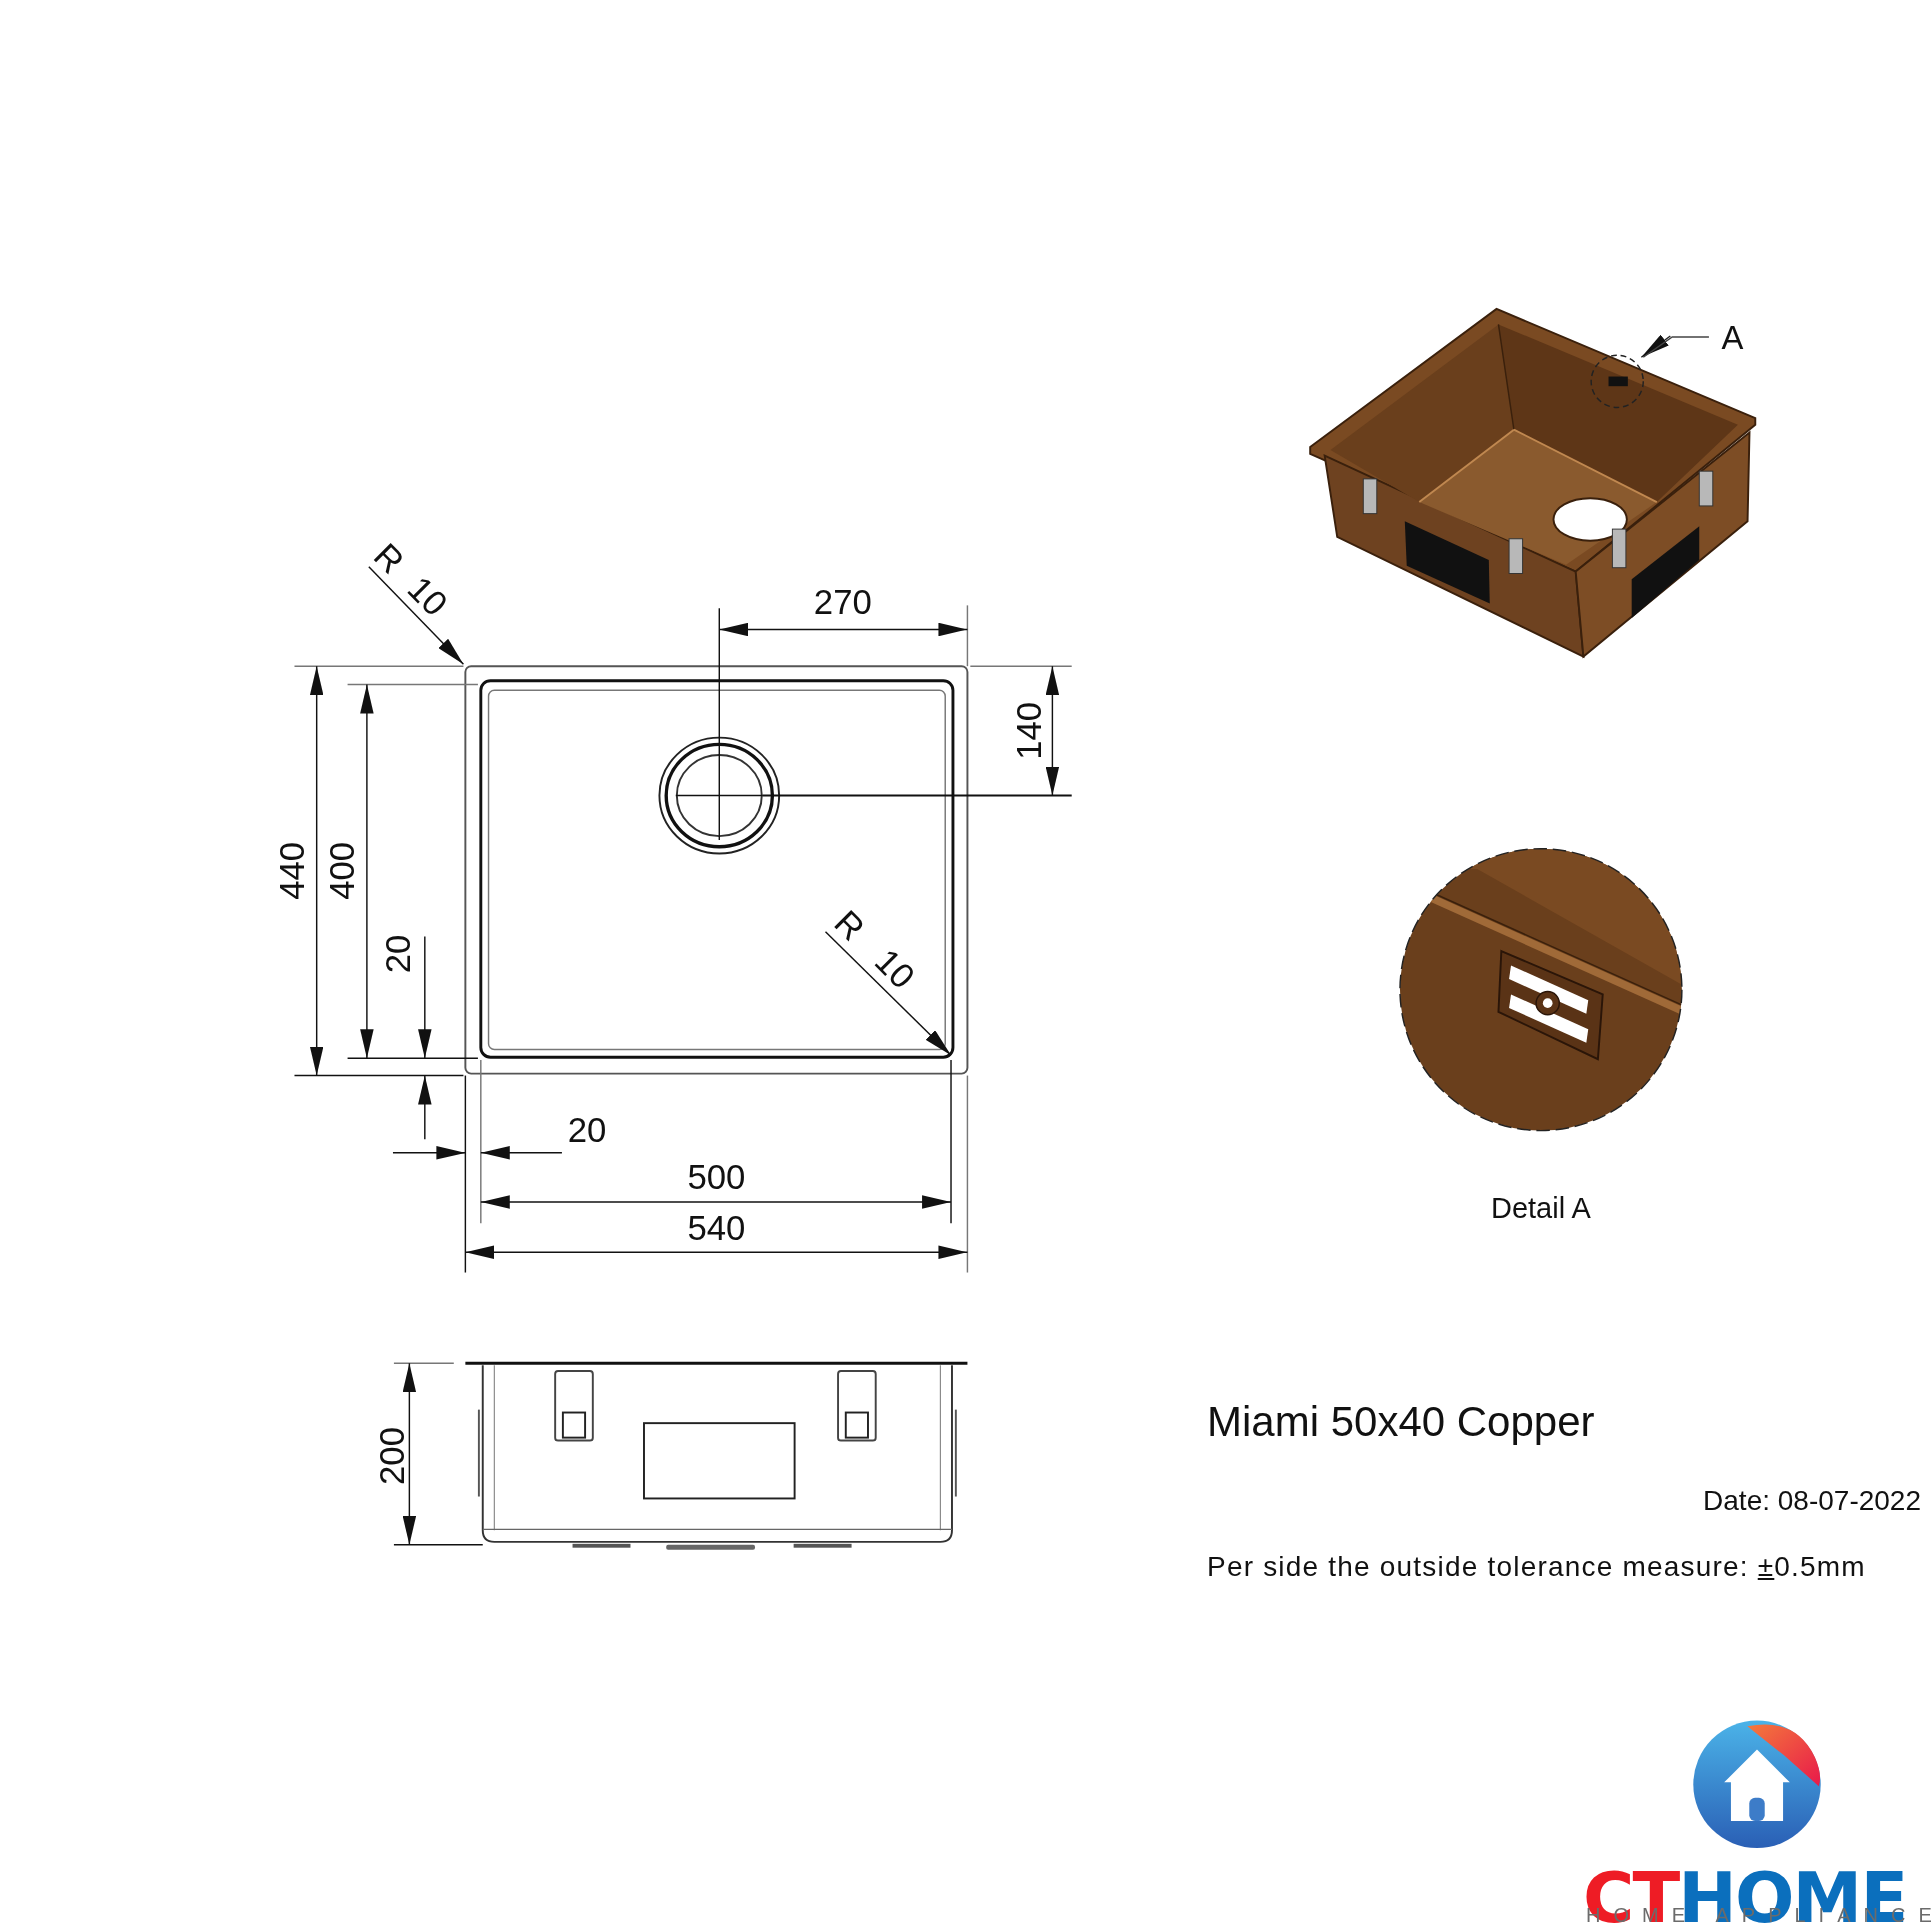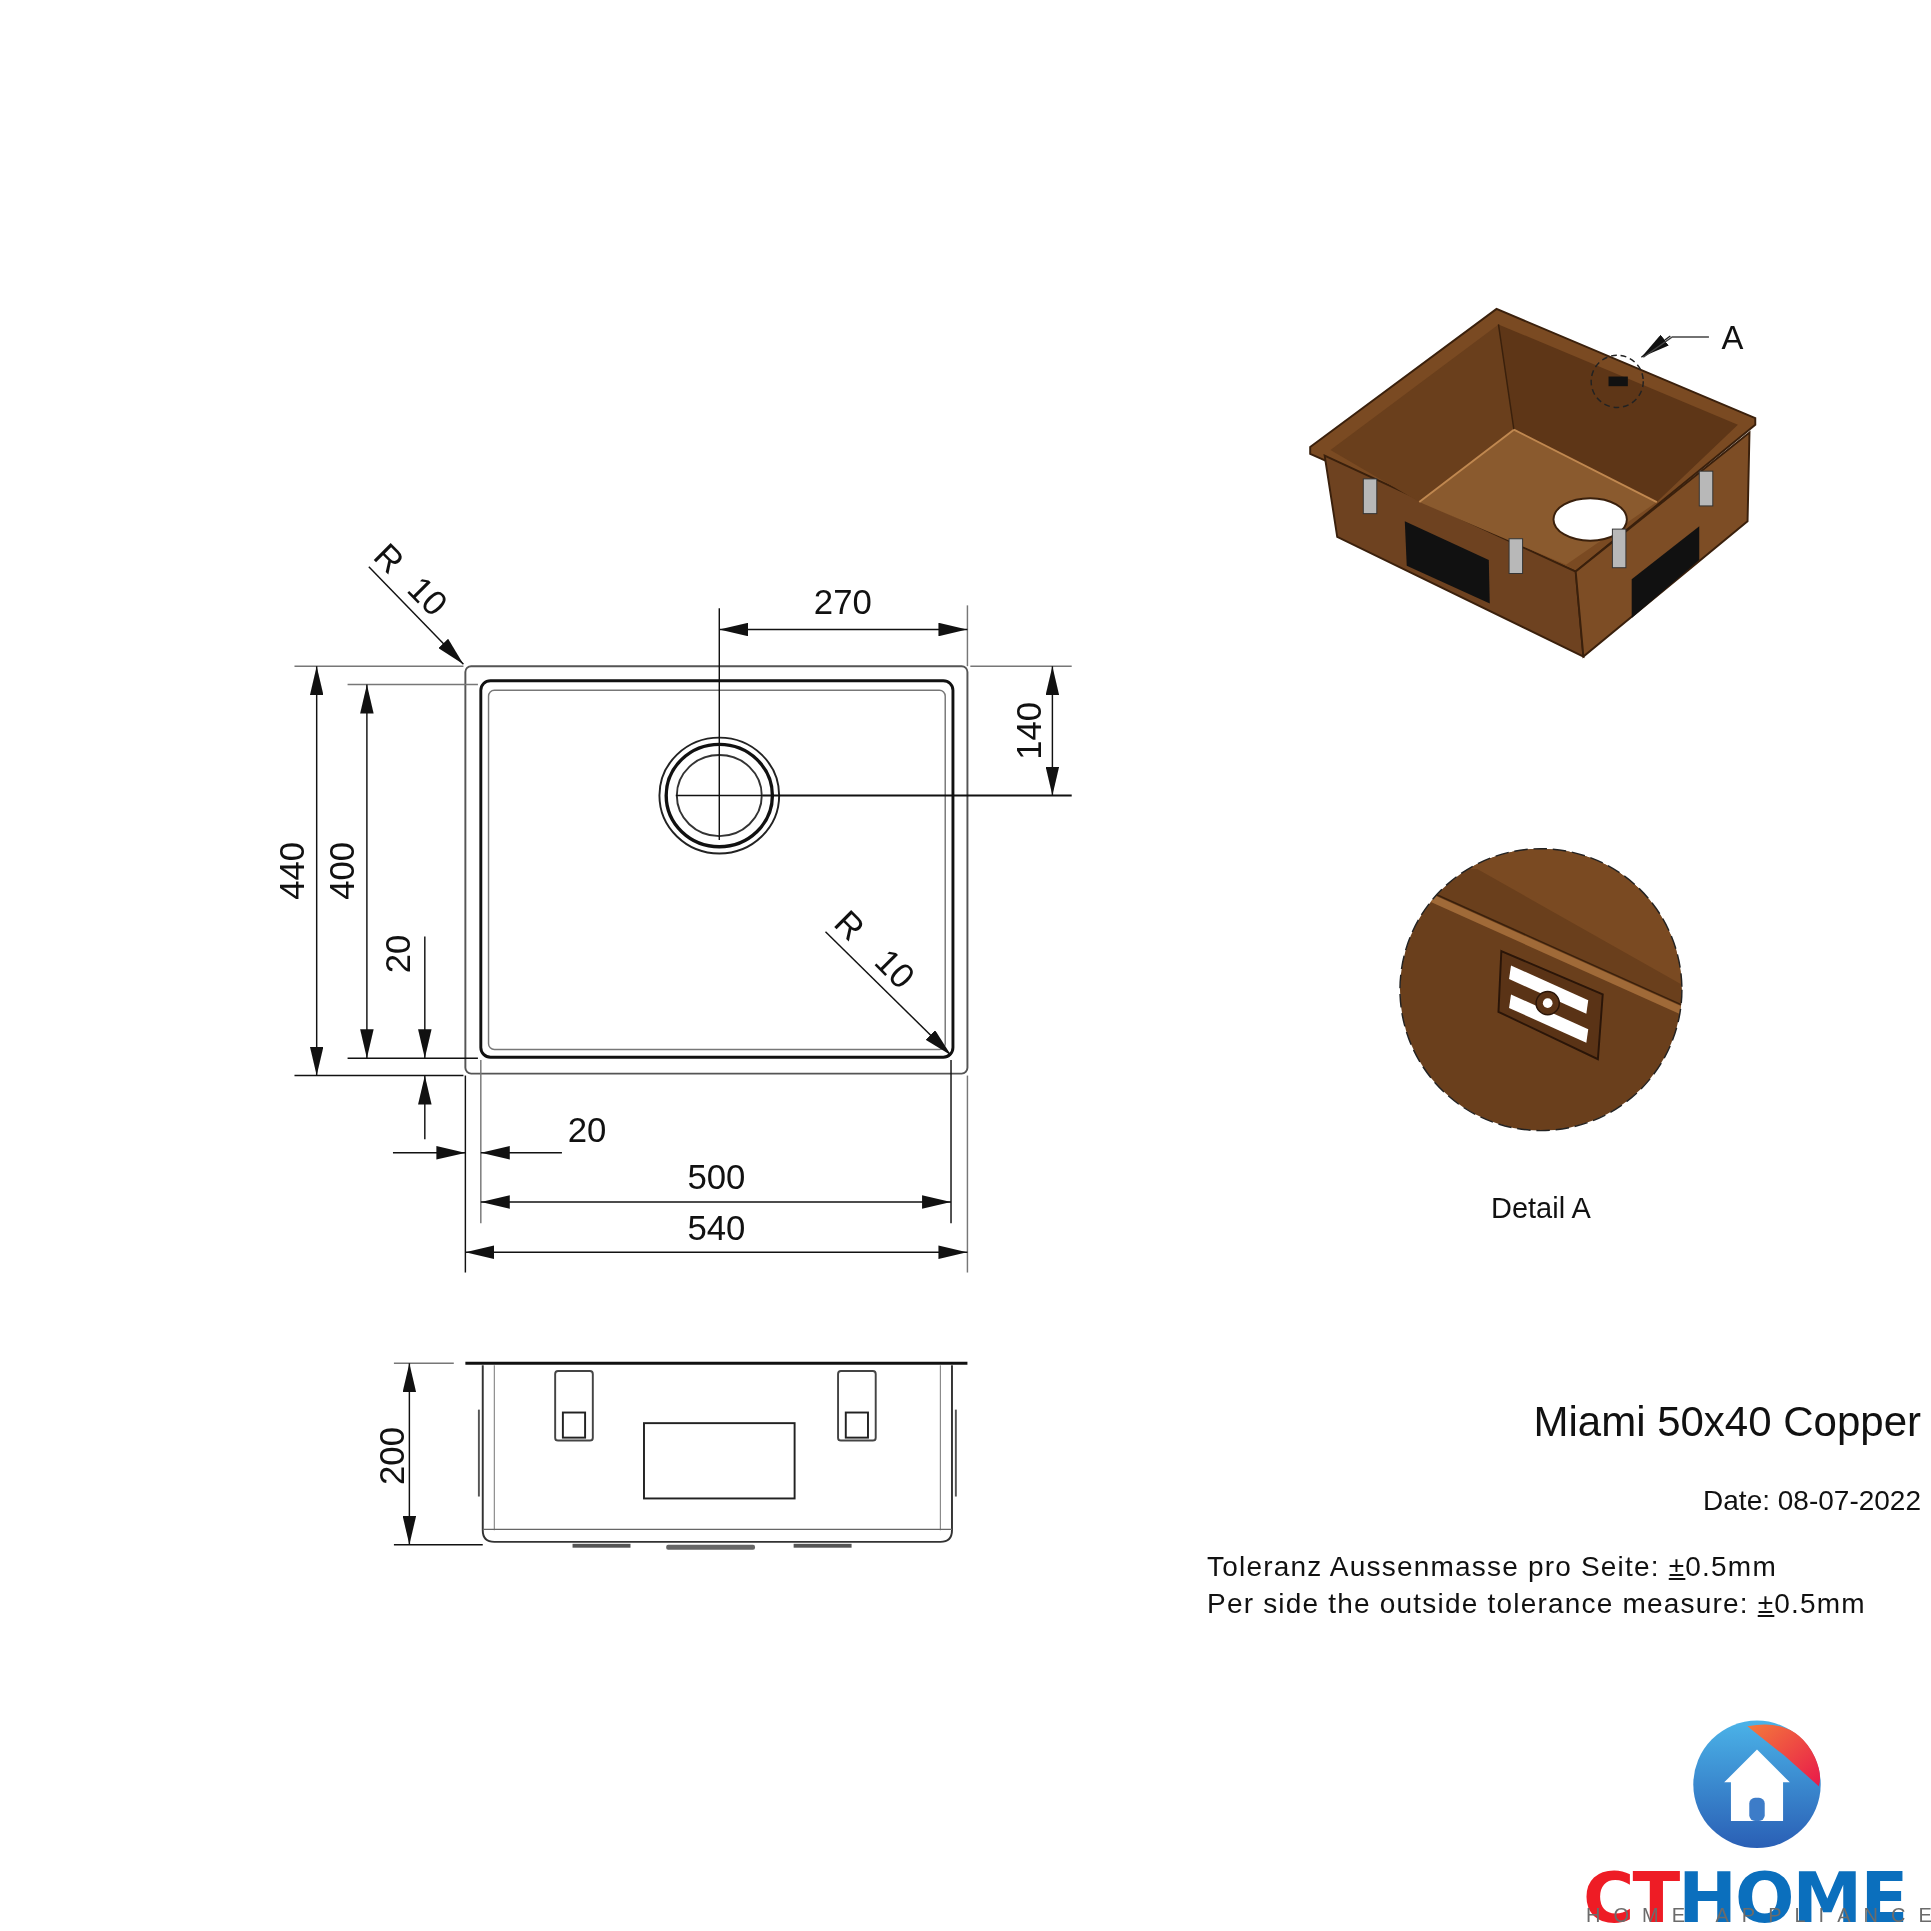--- a/index.html
+++ b/index.html
@@ -2,21 +2,21 @@
 <html><head>
 <meta charset="utf-8">
 <style>
   html, body { margin: 0; padding: 0; background: #ffffff; }
   body { width: 1931px; height: 1931px; position: relative; overflow: hidden;
          font-family: "Liberation Sans", sans-serif; color: #111; }
   svg.drawing { position: absolute; left: 0; top: 0; }
   .dim { font-family: "Liberation Sans", sans-serif; font-size: 36px; fill: #111; }
   .lbl { font-family: "Liberation Sans", sans-serif; fill: #111; }
   .title-block { position: absolute; left: 1207px; top: 1398px; width: 714px; }
-  .title { font-size: 42px; margin: 0 0 39px 0; color: #111; text-align: right; }
+  .title { font-size: 42px; margin: 0 0 39px 0; color: #111; }
   .date { font-size: 28px; margin: 0 0 31px 0; color: #111; text-align: right; }
   .tol { font-size: 28px; letter-spacing: 1.2px; line-height: 37px; color: #111; white-space: nowrap; }
   .pm { text-decoration: underline; }
   .logo { position: absolute; left: 1583px; top: 1709px; width: 348px; height: 222px; }
   .brand { position: absolute; left: 1583px; top: 1842px; font-family: "DejaVu Sans", sans-serif;
            font-weight: bold; font-size: 70px; letter-spacing: -1.9px; line-height: 1; margin-top: 21px; }
   .brand .ct { color: #ee1c25; }
   .brand .home { color: #0b6fbd; }
   .tagline { position: absolute; left: 1586px; top: 1904px; font-size: 20px; letter-spacing: 13px;
              color: #6b6b6b; white-space: nowrap; }
@@ -176,24 +176,20 @@
       <circle cx="1603" cy="1039" r="5" fill="#ffffff"></circle>
     </g>
     <circle cx="1596" cy="1025" r="146" fill="none" stroke="#222" stroke-width="1.5" stroke-dasharray="14,6"></circle>
     <text class="lbl" x="1596" y="1262" font-size="30" text-anchor="middle">Detail A</text>
   </g>
 </svg>
 
 <div class="title-block">
   <div class="title">Miami 50x40 Copper</div>
   <div class="date">Date: 08-07-2022</div>
-  <div class="tol">
-    <span>Toleranz Aussenmasse pro Seite:</span>
-    <span class="pm">±</span><span>0.5mm</span>
-  </div>
   <div class="tol">
     <span>Per side the outside tolerance measure:</span>
     <span class="pm">±</span><span>0.5mm</span>
   </div>
 </div>
 
 <svg class="logo" viewBox="0 0 360 230" width="348" height="222">
   <defs>
     <linearGradient id="gBlue" x1="0" y1="0" x2="0" y2="1">
       <stop offset="0" stop-color="#4bb3e8"></stop>

